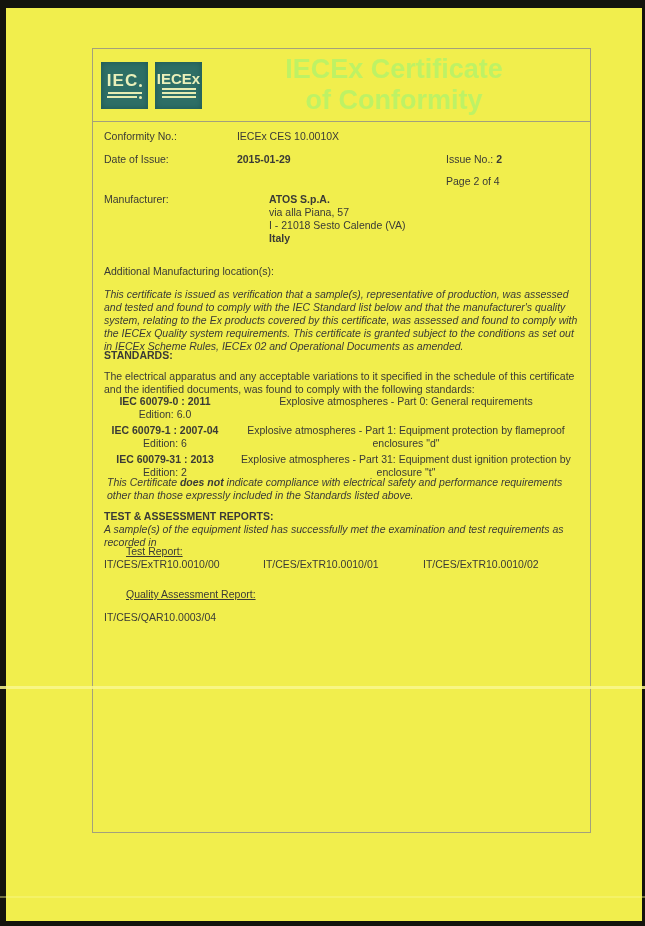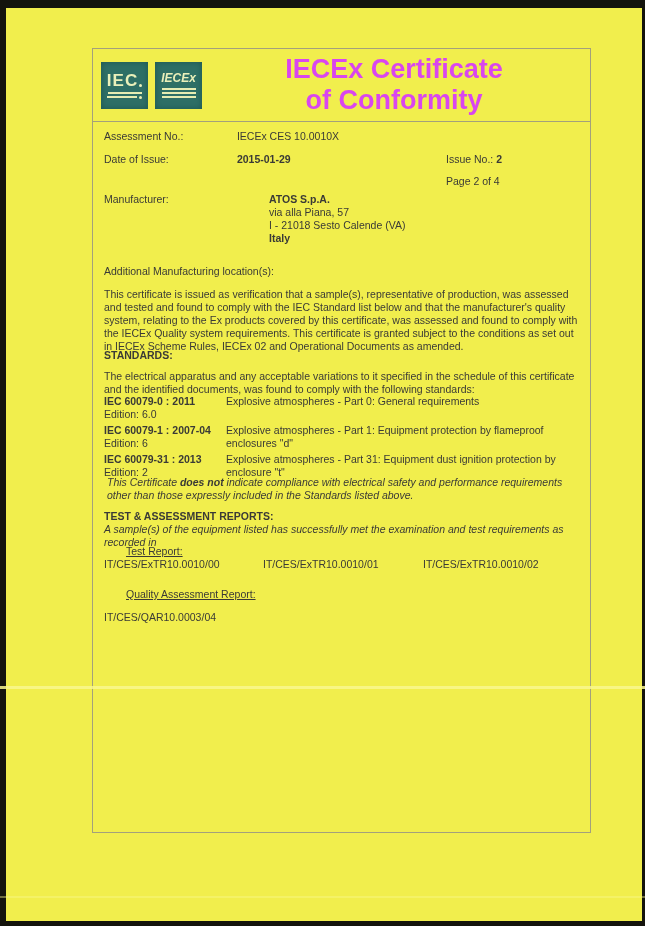--- a/index.html
+++ b/index.html
@@ -31,50 +31,50 @@
     display:flex; align-items:center;
   }
   .logos { display:flex; gap:7px; margin-left:8px; }
   .logo {
     width:47px; height:47px; background:#2e6f66;
     display:flex; flex-direction:column; align-items:center; justify-content:center;
     color:#eaf0ba; overflow:hidden;
     box-shadow:inset 0 0 6px #1d5650;
   }
   .logo-text-iec { font-size:17px; font-weight:bold; letter-spacing:1px; line-height:17px; display:flex; align-items:flex-end; }
-  .logo-text-iecex { font-size:12px; font-weight:bold; font-style:italic; line-height:13px; }
+  .logo-text-iecex { font-size:15px; font-weight:bold; line-height:13px; }
   .logo-dot { width:3px; height:3px; border-radius:50%; background:#eaf0ba; margin-left:1px; margin-bottom:2px; }
   .logo-lines { margin-top:3px; display:flex; flex-direction:column; align-items:center; gap:2px; }
   .logo-lines .line { width:34px; height:2px; background:#e6ecb2; }
   .logo-lines .line-row { display:flex; align-items:center; gap:2px; }
   .logo-lines .end-dot { width:3px; height:3px; border-radius:50%; background:#e6ecb2; }
 
   .cert-title {
     flex:1; text-align:center; padding-right:4px;
-    color:#d946ef; font-weight:bold; font-size:27px; line-height:31px;
+    color:#bef264; font-weight:bold; font-size:27px; line-height:31px;
   }
 
   .abs { position:absolute; font-size:10.5px; line-height:13px; }
   .label-col { display:inline-block; width:130px; }
   .bold { font-weight:bold; }
   .underline { text-decoration:underline;margin-left:22px; }
 
   .row-certno   { top:81px;  left:11px; }
   .row-date     { top:104px; left:11px; }
   .issue-no     { top:104px; left:353px; }
   .page-info    { top:126px; left:353px; }
   .mfr-label    { top:144px; left:11px; }
   .mfr-value    { top:144px; left:147px;margin-left:29px; }
 
   .additional   { top:216px; left:11px; }
-  .verification { top:239px; left:11px; width:480px; }
+  .verification { top:239px; left:11px; width:480px;font-style:italic; }
 
   .std-heading  { top:300px; left:11px; font-weight:bold; }
   .std-intro    { top:313px; left:11px; width:480px;margin-top:8px; }
-  .std-list     { top:346px; left:11px; width:482px; }
+  .std-list     { top:346px; left:11px; width:482px;text-align:center; }
   .std-row      { display:flex; margin-bottom:3px; }
   .std-left     { width:122px; flex:none; }
   .std-code     { font-weight:bold; }
   .std-desc     { flex:1; padding-top:0px; }
 
   .disclaimer   { top:427px; left:14px; width:468px; text-align:left; font-style:italic; }
   .tar-heading  { top:461px; left:11px; font-weight:bold; }
   .tar-intro    { top:474px; left:11px; font-style:italic; width:480px; }
   .tr-label     { top:496px; left:11px; }
   .tr-0         { top:509px; left:11px; }
@@ -114,21 +114,21 @@
         </div>
       </div>
     </div>
     <div class="cert-title">
       <div>IECEx Certificate</div>
       <div>of Conformity</div>
     </div>
   </div>
 
   <div class="abs row-certno">
-    <span class="label-col">Assessment No.:</span>
+    <span class="label-col">Conformity No.:</span>
     <span>IECEx CES 10.0010X</span>
   </div>
 
   <div class="abs row-date">
     <span class="label-col">Date of Issue:</span>
     <span class="bold">2015-01-29</span>
   </div>
 
   <div class="abs issue-no">
     <span>Issue No.:</span>

